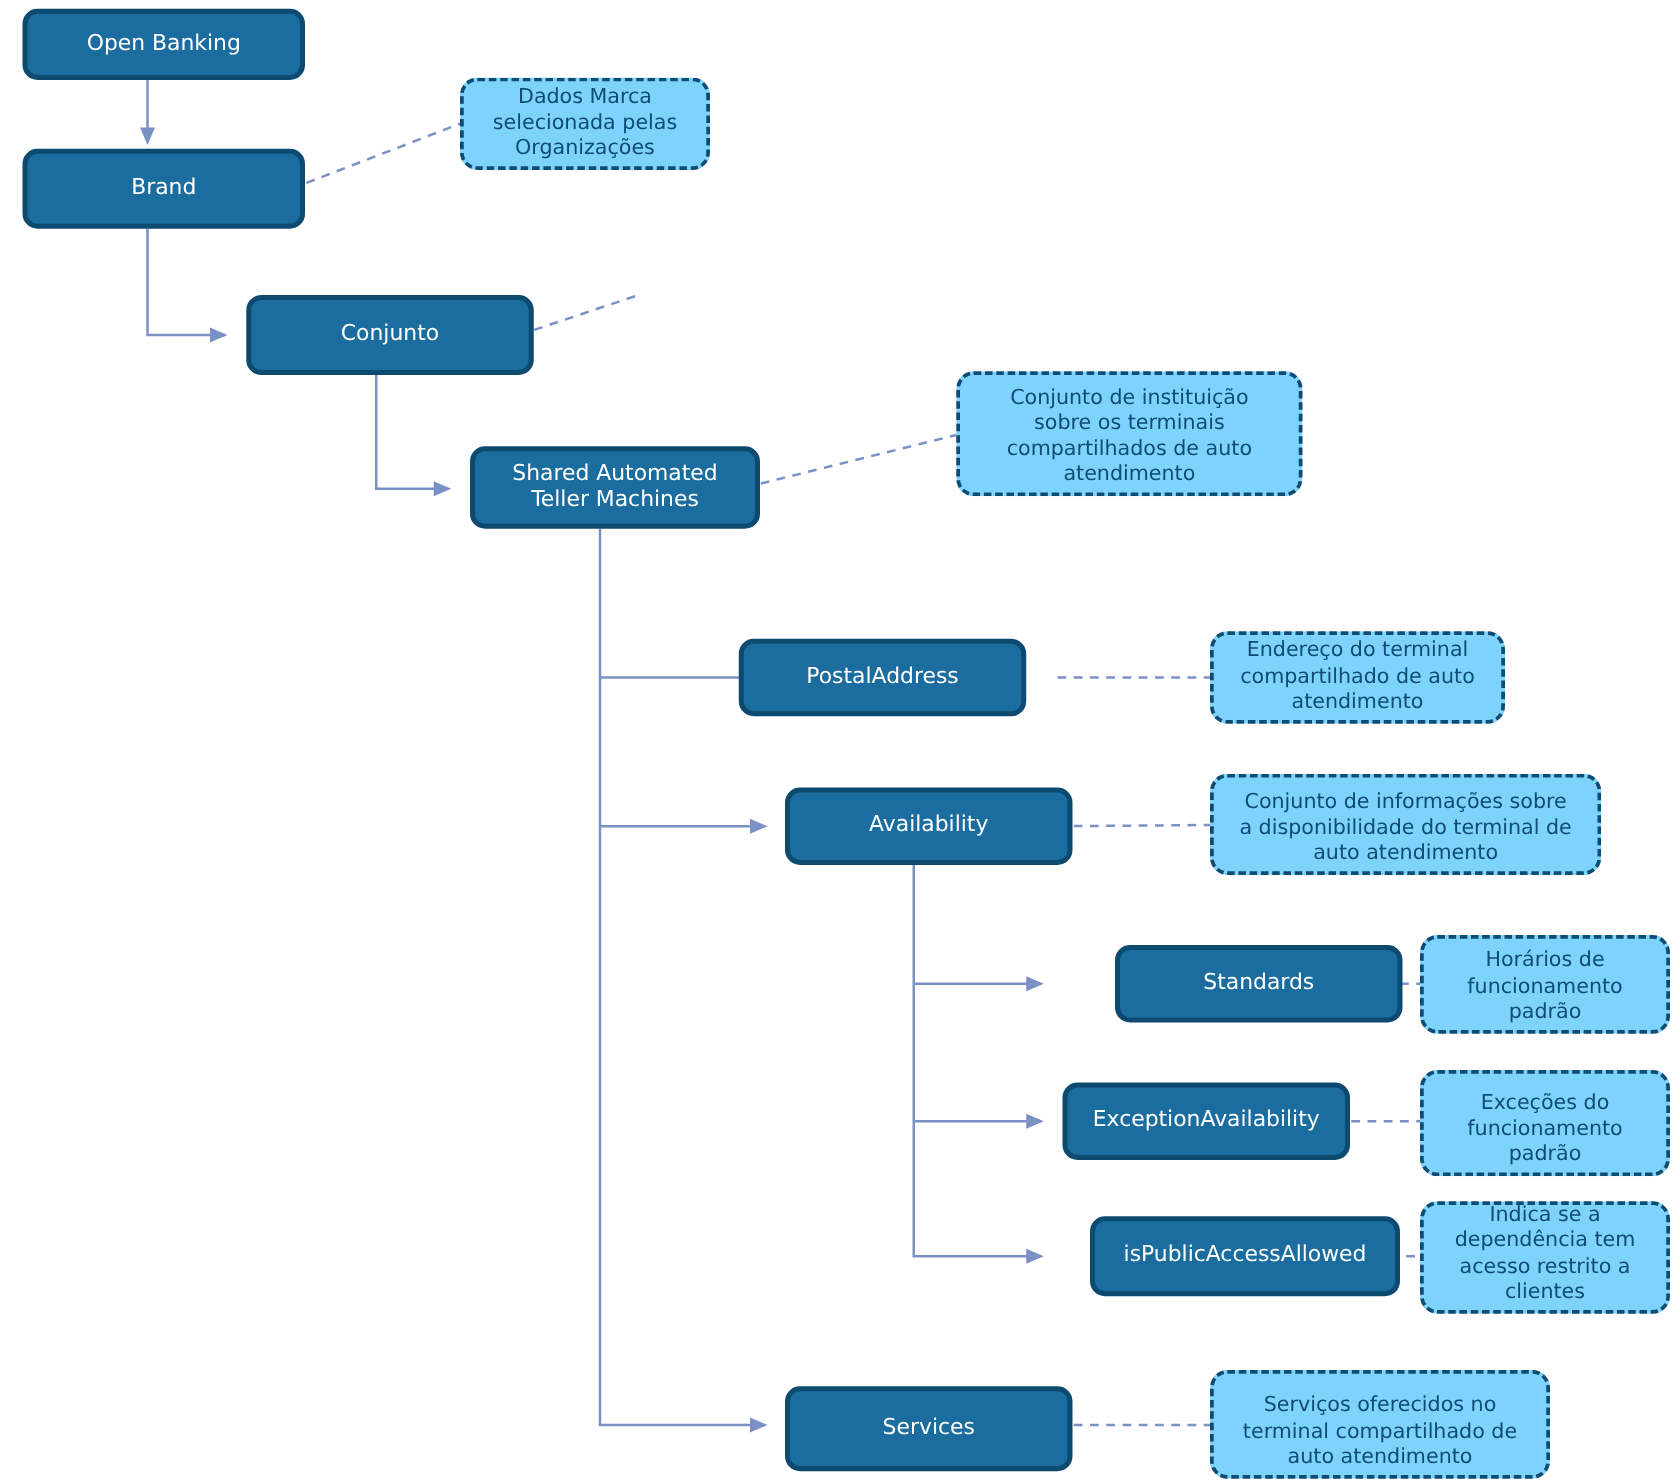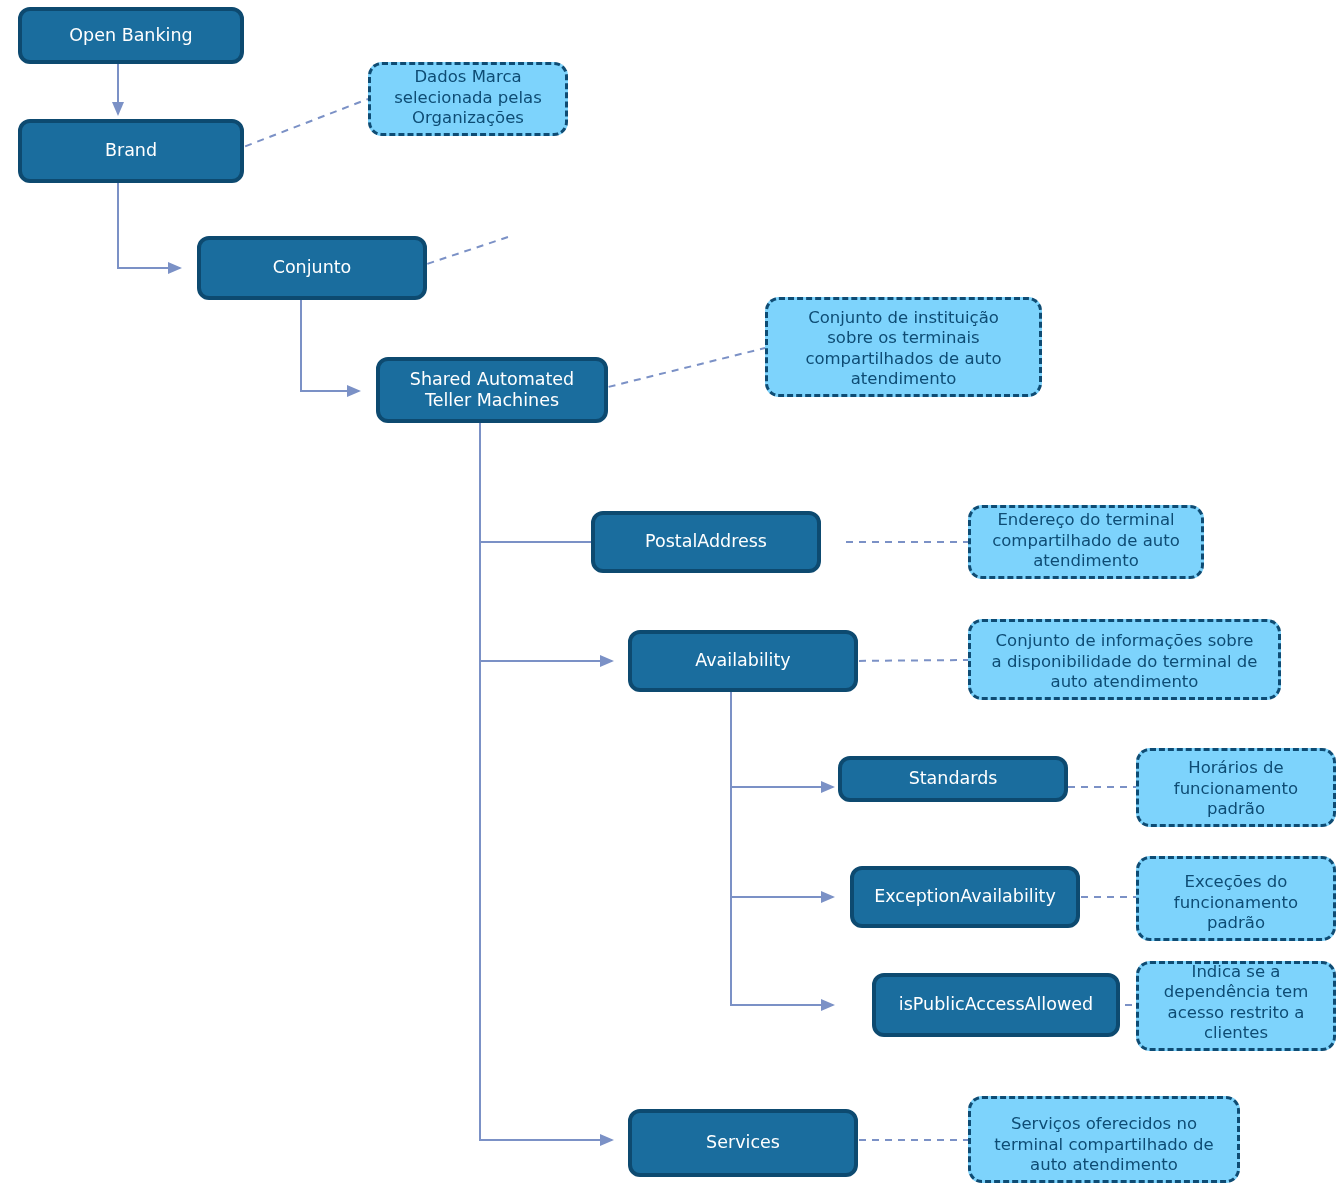--- a/index.html
+++ b/index.html
@@ -83,21 +83,21 @@
   </div>
   <div class="node" style="left:364px;top:357px;width:232px;height:66px">
     <span>Shared Automated Teller Machines</span>
   </div>
   <div class="node" style="left:579px;top:511px;width:230px;height:62px">
     <span>PostalAddress</span>
   </div>
   <div class="node" style="left:616px;top:630px;width:230px;height:62px">
     <span>Availability</span>
   </div>
-  <div class="node" style="left:826px;top:756px;width:230px;height:46px">
+  <div class="node" style="left:880px;top:756px;width:230px;height:62px">
     <span>Standards</span>
   </div>
   <div class="node" style="left:838px;top:866px;width:230px;height:62px">
     <span>ExceptionAvailability</span>
   </div>
   <div class="node" style="left:860px;top:973px;width:248px;height:64px">
     <span>isPublicAccessAllowed</span>
   </div>
   <div class="node" style="left:616px;top:1109px;width:230px;height:68px">
     <span>Services</span>

